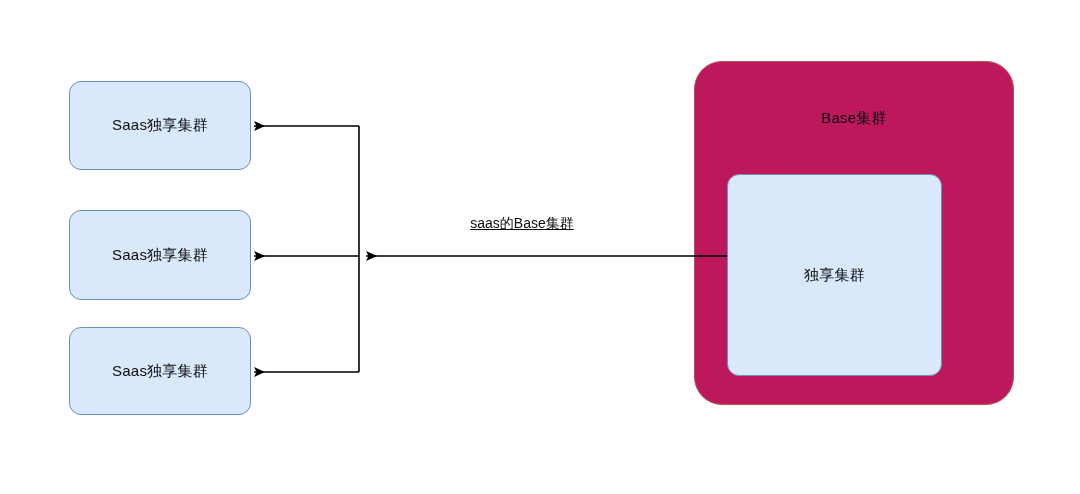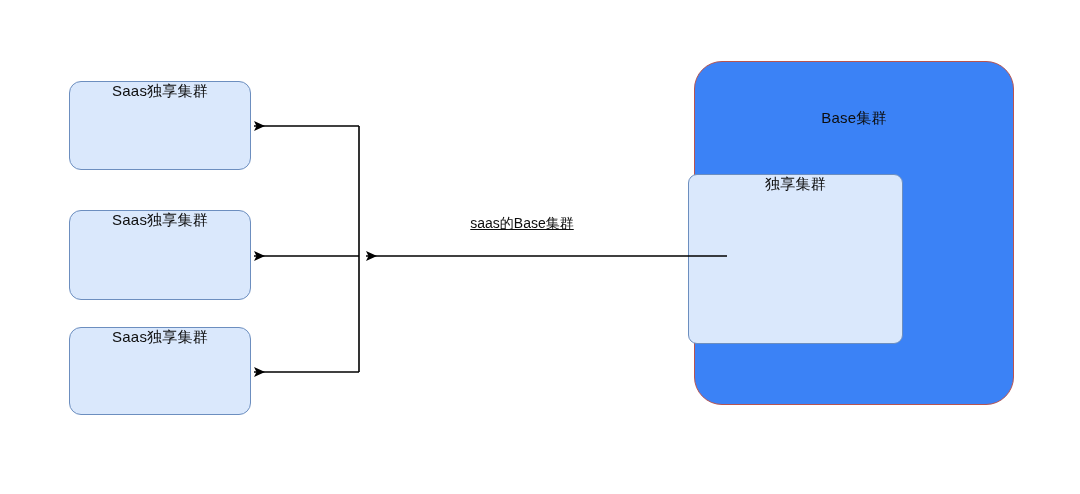--- a/index.html
+++ b/index.html
@@ -15,30 +15,31 @@
     position: relative;
     width: 1080px;
     height: 494px;
     background: #ffffff;
     overflow: hidden;
   }
   .node {
     position: absolute;
     box-sizing: border-box;
     display: flex;
+    align-items: center;
     justify-content: center;
     text-align: center;
   }
   .node-blue {
     background: #dae8fc;
     border: 1px solid #6c8ebf;
     border-radius: 12px;
   }
   .node-red {
-    background: #3b82f6;
+    background: #be185d;
     border: 1.4px solid #b85450;
     border-radius: 28px;
     align-items: flex-start;
   }
   .node-label {
     font-size: 15px;
     color: #0d0d0d;
     line-height: 1.25;
     letter-spacing: 0.2px;
     white-space: nowrap;
@@ -78,21 +79,21 @@
   </div>
 
   <div class="node node-blue" style="left:69px; top:327px; width:182px; height:88px;">
     <span class="node-label">Saas独享集群</span>
   </div>
 
   <div class="node node-red" style="left:694px; top:61px; width:320px; height:344px;">
     <span class="node-label red-title">Base集群</span>
   </div>
 
-  <div class="node node-blue" style="left:688px; top:174px; width:215px; height:170px;border-radius:9px;">
+  <div class="node node-blue" style="left:727px; top:174px; width:215px; height:202px;">
     <span class="node-label">独享集群</span>
   </div>
 
   <svg class="edge-layer" viewBox="0 0 1080 494">
     <defs>
       <marker id="arrowhead-left" markerWidth="12" markerHeight="10" refX="11" refY="5" orient="auto" markerUnits="userSpaceOnUse">
         <path d="M 11,0 L 0,5 L 11,10 L 8.5,5 Z" fill="#000000"></path>
       </marker>
     </defs>
 

